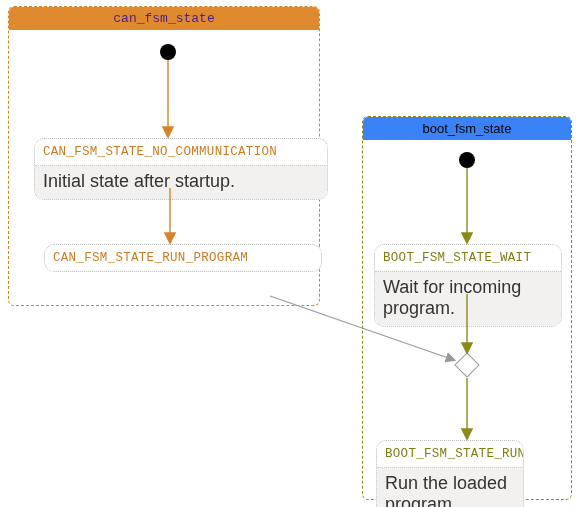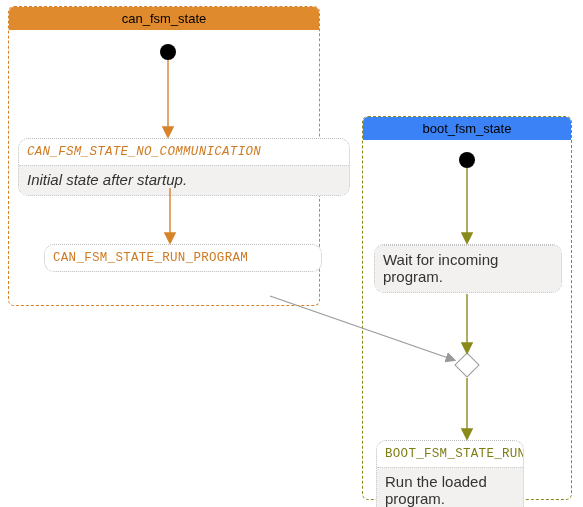--- a/index.html
+++ b/index.html
@@ -23,21 +23,22 @@
     padding: 4px 0;
     font-size: 13px;
     border-top-left-radius: 5px;
     border-top-right-radius: 5px;
   }
   .can-region {
     border-color: #d8822a;
   }
   .can-region .region-header {
     background: #e08a2e;
-    color: #000000;
+    color: #4c1d95;
+    font-family: Liberation Mono, monospace;
   }
   .boot-region {
     border-color: #8a8a1a;
   }
   .boot-region .region-header {
     background: #3b82f6;
     color: #000;
   }
   .init-dot {
     position: absolute;
@@ -54,21 +55,21 @@
     overflow: hidden;
   }
   .state-title {
     padding: 6px 8px;
     font-size: 12.5px;
     font-family: "Courier New", monospace;
     letter-spacing: 0.3px;
   }
   .state-desc {
     padding: 5px 8px 7px;
-    font-size: 15px;
+    font-size: 18px;
     color: #333;
     background: #f3f1ef;
     border-top: 1px dotted #ccc;
   }
   .can-state .state-title { color: #cf7a22; }
   .boot-state .state-title { color: #7d7d14; }
   .decision {
     position: absolute;
     width: 18px;
     height: 18px;
@@ -86,36 +87,37 @@
 </style>
 </head>
 <body>
 
 <div class="region can-region" style="left:8px; top:6px; width:312px; height:300px;">
   <div class="region-header">can_fsm_state</div>
 </div>
 
 <div class="init-dot" style="left:160px; top:44px;"></div>
 
-<div class="state can-state" style="left:18px; top:138px; width:332px;font-style:italic;">
+<div class="state can-state" style="left:34px; top:138px; width:294px;">
   <div class="state-title">CAN_FSM_STATE_NO_COMMUNICATION</div>
   <div class="state-desc">Initial state after startup.</div>
 </div>
 
 <div class="state can-state" style="left:44px; top:244px; width:278px;">
   <div class="state-title">CAN_FSM_STATE_RUN_PROGRAM</div>
 </div>
 
 <div class="region boot-region" style="left:362px; top:116px; width:210px; height:384px;">
   <div class="region-header">boot_fsm_state</div>
 </div>
 
 <div class="init-dot" style="left:459px; top:152px;"></div>
 
 <div class="state boot-state" style="left:374px; top:244px; width:188px;">
+  <div class="state-title">BOOT_FSM_STATE_WAIT</div>
   <div class="state-desc">Wait for incoming program.</div>
 </div>
 
 <div class="decision" style="left:458px; top:356px;"></div>
 
 <div class="state boot-state" style="left:376px; top:440px; width:148px;">
   <div class="state-title">BOOT_FSM_STATE_RUN</div>
   <div class="state-desc">Run the loaded program.</div>
 </div>
 

